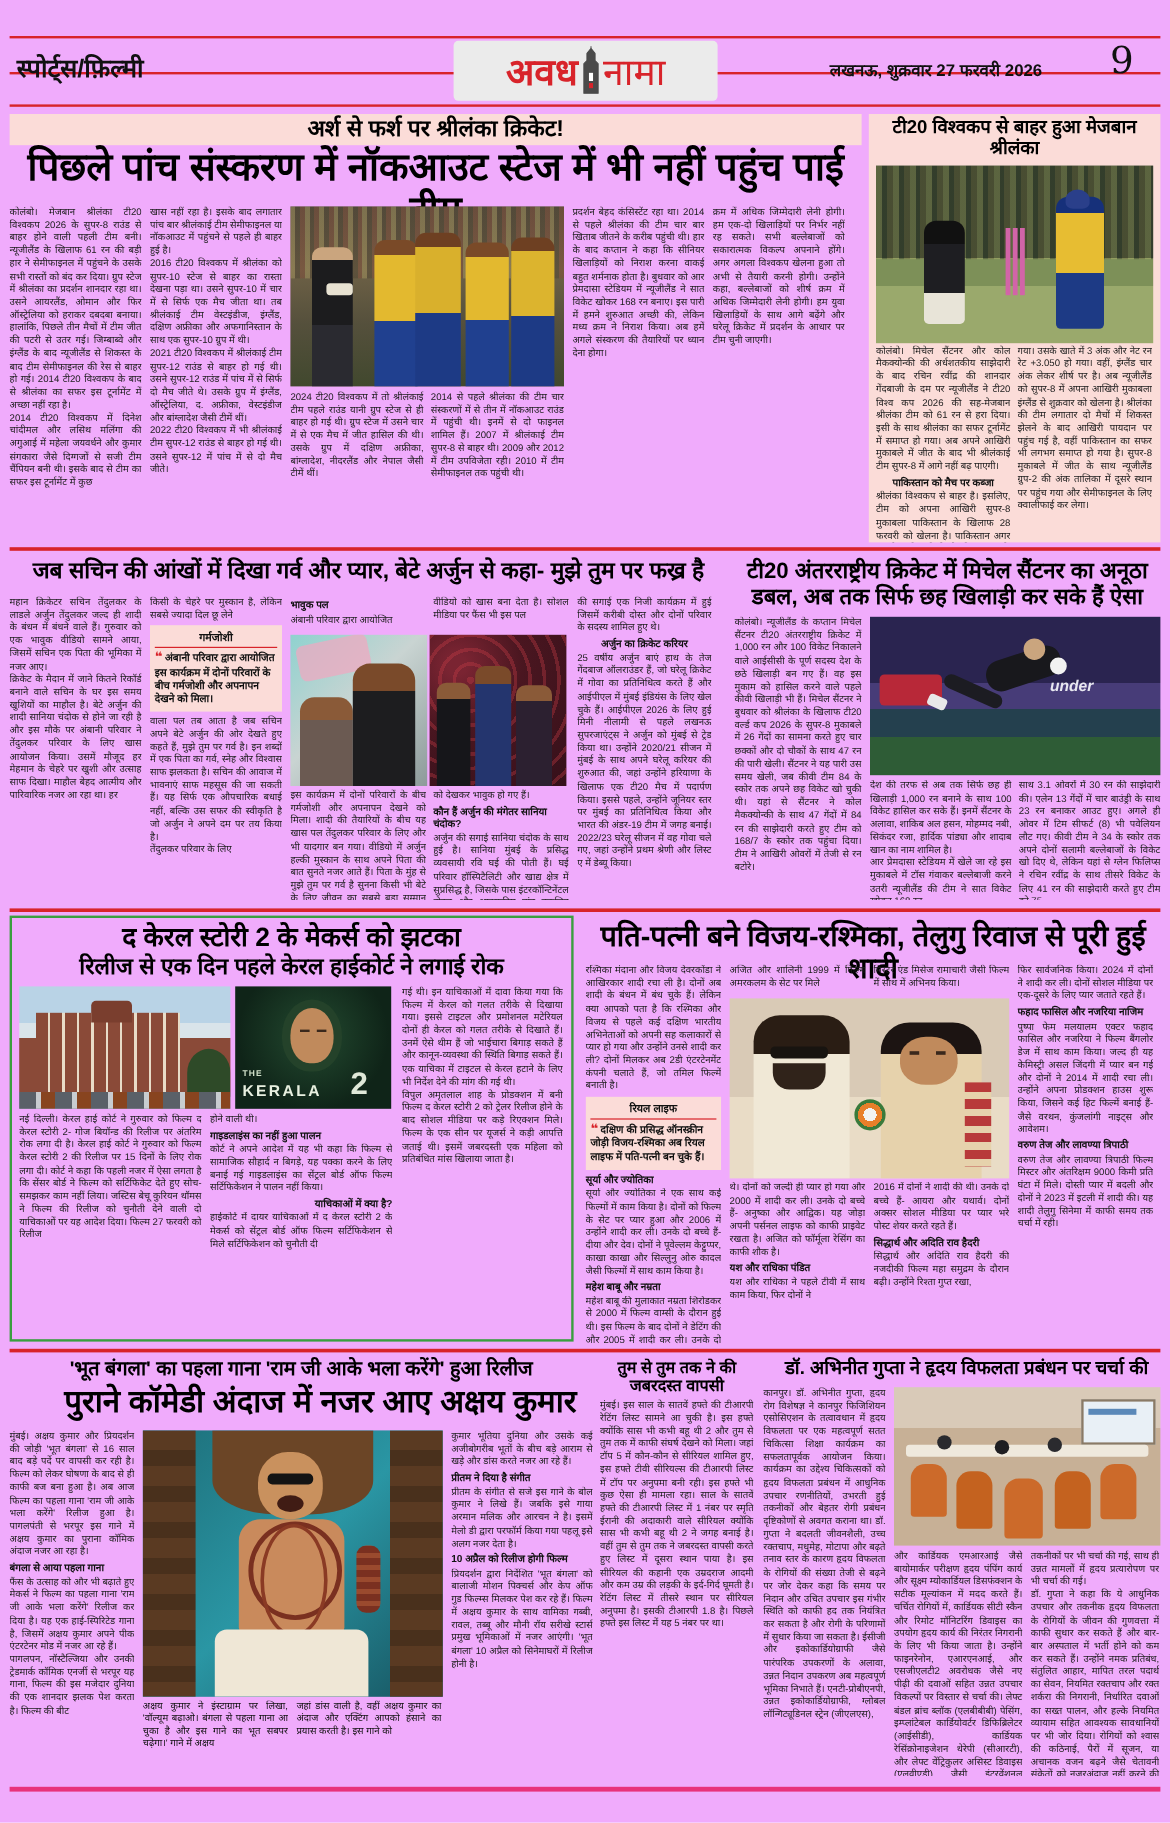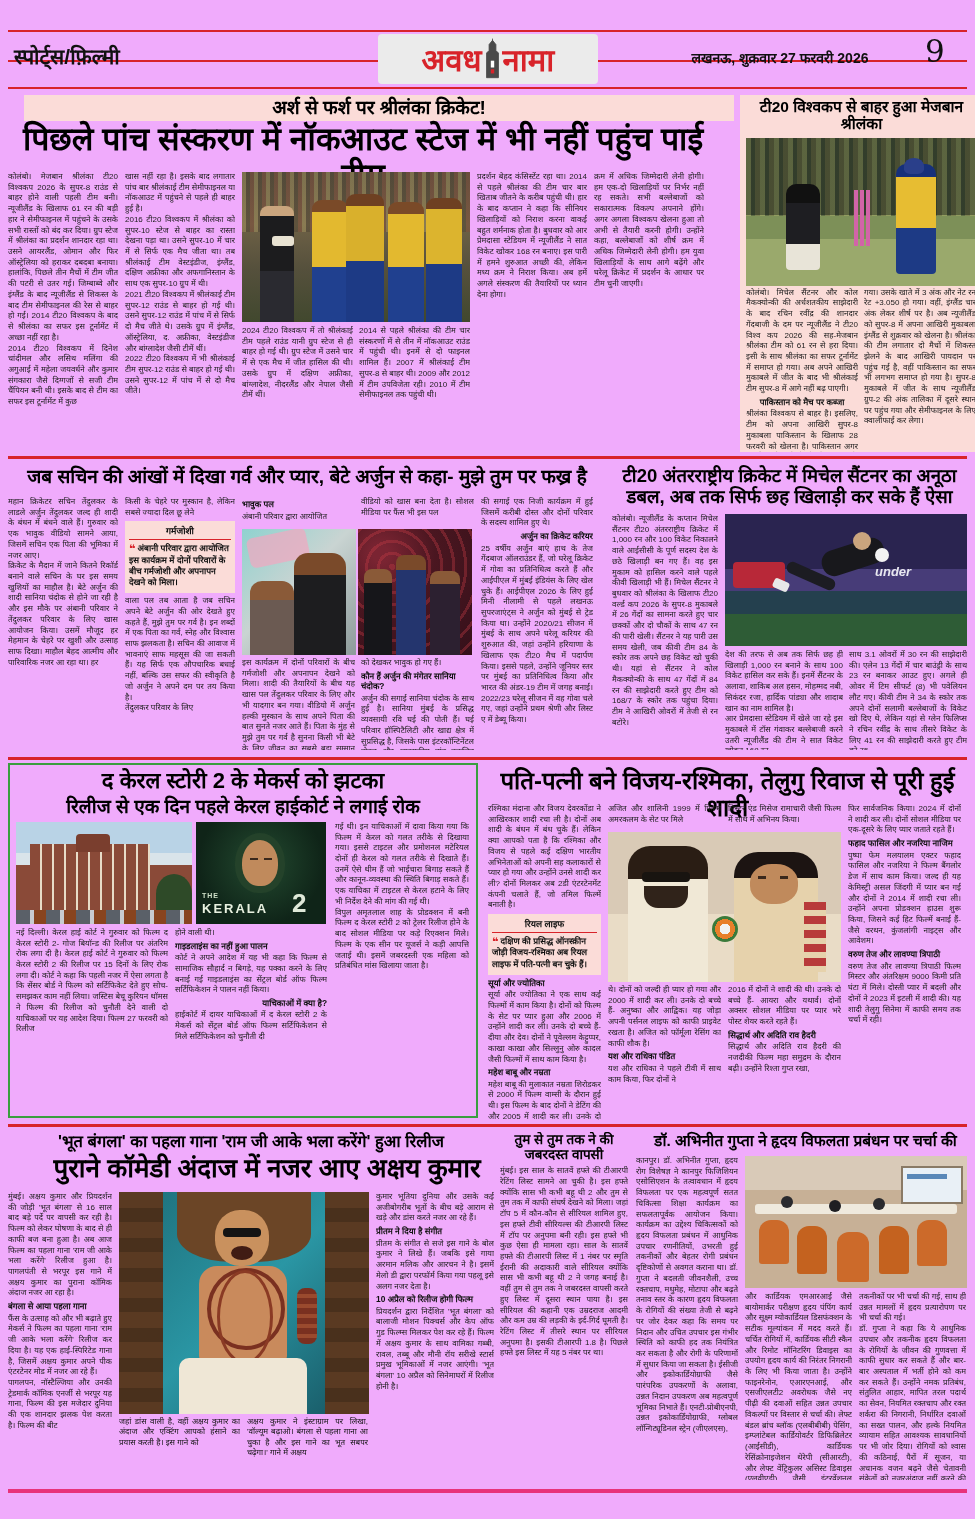--- a/index.html
+++ b/index.html
@@ -4,21 +4,21 @@
 <style>
   html,body{margin:0;padding:0;background:#fff;}
   .page{position:relative;width:975px;height:1519px;background:#f0abfc;overflow:hidden;
         font-family:"Liberation Sans","DejaVu Sans",sans-serif;color:#111;}
   .abs{position:absolute;}
   .rule-red{background:#d8232a;}
   .bt{font-size:8px;line-height:1.34;text-align:justify;white-space:pre-line;color:#1c1c1c;overflow:hidden;}
   .sh{font-weight:bold;text-align:center;font-size:8.4px;margin:2px 0;line-height:1.25;white-space:normal;}
   .hl{font-weight:bold;color:#000;text-align:center;line-height:1.12;}
   .cols{display:flex;gap:7px;}
-  .pinkbg{background:#fbdcd8;margin-left:16px;}
+  .pinkbg{background:#fbdcd8;}
   .ph{position:relative;overflow:hidden;background:#888;}
   .sp{position:absolute;}
   .inset{background:#fbdcd8;padding:3px 4px 5px;margin:3px 0;}
   .inset .it{font-weight:bold;text-align:center;font-size:9px;border-bottom:1.5px solid #d8232a;padding-bottom:2px;margin-bottom:3px;}
   .inset .iq{font-weight:bold;font-size:8.6px;line-height:1.3;text-align:left;}
   .qmark{color:#d8232a;font-weight:bold;font-size:11px;float:left;margin-right:2px;line-height:1;}
   .capt{font-size:8px;line-height:1.3;text-align:justify;overflow:hidden;}
 </style>
 </head>
 <body>
@@ -30,21 +30,21 @@
   <div class="abs" style="left:14px;top:42px;font-size:21px;font-weight:bold">स्पोर्ट्स/फ़िल्मी</div>
   <div class="abs" style="left:378px;top:34px;width:220px;height:50px;background:#ebebeb;border-radius:4px;display:flex;align-items:center;justify-content:center;gap:2px">
     <span style="font-size:31px;font-weight:bold;color:#d8232a">अवध</span>
     <span style="display:inline-block;line-height:0">
       <svg width="17" height="42" viewBox="0 0 20 48">
           <path d="M10 0 L10 5 M10 2 L14 7 L14 14 L17 17 L17 46 L3 46 L3 17 L6 14 L6 7 Z" fill="#4a4a4a" stroke="#4a4a4a"></path>
           <rect x="8" y="26" width="4" height="8" fill="#fff"></rect>
           <rect x="8" y="36" width="4" height="5" fill="#d8232a"></rect>
         </svg>
     </span>
-    <span style="font-size:31px;font-weight:bold;color:#d8232a">नामा</span>
+    <span style="font-size:31px;font-weight:normal;color:#d8232a">नामा</span>
   </div>
   <div class="abs" style="left:660px;top:48px;width:240px;font-size:14px;font-weight:bold;text-align:center">लखनऊ, शुक्रवार 27 फरवरी 2026</div>
   <div class="abs" style="left:925px;top:33px;font-size:31px;font-family:'DejaVu Serif',serif">9</div>
   <div class="abs rule-red" style="left:8px;top:87px;width:959px;height:2px"></div>
 
   <div class="abs pinkbg" style="left:8px;top:95px;width:710px;height:26px;display:flex;align-items:center;justify-content:center">
     <span class="hl" style="font-size:19px">अर्श से फर्श पर श्रीलंका क्रिकेट!</span>
   </div>
   <div class="abs hl" style="left:8px;top:122px;width:710px;font-size:32px">पिछले पांच संस्करण में नॉकआउट स्टेज में भी नहीं पहुंच पाई टीम</div>
   <div class="abs cols" style="left:8px;top:172px;width:710px;height:280px">
@@ -135,21 +135,21 @@
         <div class="bt" style="width:113px;height:92px">इस कार्यक्रम में दोनों परिवारों के बीच गर्मजोशी और अपनापन देखने को मिला। शादी की तैयारियों के बीच यह खास पल तेंदुलकर परिवार के लिए और भी यादगार बन गया। वीडियो में अर्जुन हल्की मुस्कान के साथ अपने पिता की बात सुनते नजर आते हैं। पिता के मुंह से मुझे तुम पर गर्व है सुनना किसी भी बेटे के लिए जीवन का सबसे बड़ा सम्मान होता है और यही भाव इस</div>
         <div style="width:113px;height:92px;overflow:hidden">
           <div class="bt">को देखकर भावुक हो गए हैं।</div>
           <div class="sh" style="text-align:left">कौन हैं अर्जुन की मंगेतर सानिया चंदोक?</div>
           <div class="bt">अर्जुन की सगाई सानिया चंदोक के साथ हुई है। सानिया मुंबई के प्रसिद्ध व्यवसायी रवि घई की पोती हैं। घई परिवार हॉस्पिटैलिटी और खाद्य क्षेत्र में सुप्रसिद्ध है, जिसके पास इंटरकॉन्टिनेंटल होटल और आइसक्रीम ब्रांड ब्रुकलिन क्रीमरी का स्वामित्व है। अर्जुन और सानिया</div>
         </div>
       </div>
     </div>
     <div style="width:112px;height:256px;overflow:hidden">
       <div class="bt">की सगाई एक निजी कार्यक्रम में हुई जिसमें करीबी दोस्त और दोनों परिवार के सदस्य शामिल हुए थे।</div>
-      <div class="sh" style="text-align:right">अर्जुन का क्रिकेट करियर</div>
+      <div class="sh" style="text-align:center">अर्जुन का क्रिकेट करियर</div>
       <div class="bt">25 वर्षीय अर्जुन बाएं हाथ के तेज गेंदबाज ऑलराउंडर हैं, जो घरेलू क्रिकेट में गोवा का प्रतिनिधित्व करते हैं और आईपीएल में मुंबई इंडियंस के लिए खेल चुके हैं। आईपीएल 2026 के लिए हुई मिनी नीलामी से पहले लखनऊ सुपरजाएंट्स ने अर्जुन को मुंबई से ट्रेड किया था। उन्होंने 2020/21 सीजन में मुंबई के साथ अपने घरेलू करियर की शुरुआत की, जहां उन्होंने हरियाणा के खिलाफ एक टी20 मैच में पदार्पण किया। इससे पहले, उन्होंने जूनियर स्तर पर मुंबई का प्रतिनिधित्व किया और भारत की अंडर-19 टीम में जगह बनाई। 2022/23 घरेलू सीजन में वह गोवा चले गए, जहां उन्होंने प्रथम श्रेणी और लिस्ट ए में डेब्यू किया।</div>
     </div>
   </div>
 
   <div class="abs hl" style="left:612px;top:466px;width:355px;font-size:18.5px">टी20 अंतरराष्ट्रीय क्रिकेट में मिचेल सैंटनर का अनूठा डबल, अब तक सिर्फ छह खिलाड़ी कर सके हैं ऐसा</div>
   <div class="abs cols" style="left:612px;top:514px;width:355px;height:240px">
     <div class="bt" style="width:106px;height:240px">कोलंबो। न्यूजीलैंड के कप्तान मिचेल सैंटनर टी20 अंतरराष्ट्रीय क्रिकेट में 1,000 रन और 100 विकेट निकालने वाले आईसीसी के पूर्ण सदस्य देश के छठे खिलाड़ी बन गए हैं। वह इस मुकाम को हासिल करने वाले पहले कीवी खिलाड़ी भी हैं। मिचेल सैंटनर ने बुधवार को श्रीलंका के खिलाफ टी20 वर्ल्ड कप 2026 के सुपर-8 मुकाबले में 26 गेंदों का सामना करते हुए चार छक्कों और दो चौकों के साथ 47 रन की पारी खेली। सैंटनर ने यह पारी उस समय खेली, जब कीवी टीम 84 के स्कोर तक अपने छह विकेट खो चुकी थी। यहां से सैंटनर ने कोल मैकक्योन्की के साथ 47 गेंदों में 84 रन की साझेदारी करते हुए टीम को 168/7 के स्कोर तक पहुंचा दिया। टीम ने आखिरी ओवरों में तेजी से रन बटोरे।</div>
     <div style="width:242px">
       <div class="ph" style="width:242px;height:132px;background:linear-gradient(180deg,#2a2450 0 42%,#473c78 42% 58%,#24404e 58% 76%,#2e5c36 76% 100%)">
         <span class="sp" style="left:8px;top:48px;width:52px;height:26px;background:#b82838;border-radius:4px"></span>
@@ -278,22 +278,22 @@
         <span class="sp" style="left:96px;top:18px;width:54px;height:56px;background:#c9915e;border-radius:46%"></span>
         <span class="sp" style="left:104px;top:36px;width:38px;height:9px;background:#141414;border-radius:4px"></span>
         <span class="sp" style="left:112px;top:54px;width:22px;height:14px;background:#401c14;border-radius:50%"></span>
         <span class="sp" style="left:80px;top:74px;width:88px;height:96px;background:#c98a5c;border-radius:18px 18px 6px 6px"></span>
         <span class="sp" style="left:88px;top:76px;width:70px;height:74px;border:4px solid #7a3020;border-radius:50%;background:transparent"></span>
         <span class="sp" style="left:98px;top:78px;width:50px;height:88px;border:3px solid #8a3a24;border-radius:50%;background:transparent"></span>
         <span class="sp" style="left:60px;top:166px;width:128px;height:56px;background:#efe7d6;border-radius:10px 10px 0 0"></span>
         <span class="sp" style="left:178px;top:96px;width:20px;height:56px;background:repeating-linear-gradient(180deg,#7a3020 0 6px,#9a4a2e 6px 10px);border-radius:8px"></span>
       </div>
       <div class="cols" style="gap:7px;margin-top:3px">
+        <div class="capt" style="width:121px;height:62px">अक्षय कुमार ने इंस्टाग्राम पर लिखा, 'वॉल्यूम बढ़ाओ। बंगला से पहला गाना आ चुका है और इस गाने का भूत सबपर चढ़ेगा।' गाने में अक्षय</div>
         <div class="capt" style="width:121px;height:62px">जहां डांस वाली है, वहीं अक्षय कुमार का अंदाज और एक्टिंग आपको हंसाने का प्रयास करती है। इस गाने को</div>
-        <div class="capt" style="width:121px;height:62px">अक्षय कुमार ने इंस्टाग्राम पर लिखा, 'वॉल्यूम बढ़ाओ। बंगला से पहला गाना आ चुका है और इस गाने का भूत सबपर चढ़ेगा।' गाने में अक्षय</div>
       </div>
     </div>
     <div style="width:118px;height:292px;overflow:hidden">
       <div class="bt">कुमार भूतिया दुनिया और उसके कई अजीबोगरीब भूतों के बीच बड़े आराम से खड़े और डांस करते नजर आ रहे हैं।</div>
       <div class="sh" style="text-align:left">प्रीतम ने दिया है संगीत</div>
       <div class="bt">प्रीतम के संगीत से सजे इस गाने के बोल कुमार ने लिखे हैं। जबकि इसे गाया अरमान मलिक और आरचन ने है। इसमें मेलो डी द्वारा परफॉर्म किया गया पहलू इसे अलग नजर देता है।</div>
       <div class="sh" style="text-align:left">10 अप्रैल को रिलीज होगी फिल्म</div>
       <div class="bt">प्रियदर्शन द्वारा निर्देशित 'भूत बंगला' को बालाजी मोशन पिक्चर्स और केप ऑफ गुड फिल्म्स मिलकर पेश कर रहे हैं। फिल्म में अक्षय कुमार के साथ वामिका गब्बी, रावल, तब्बू और मौनी रॉय सरीखे स्टार्स प्रमुख भूमिकाओं में नजर आएंगी। 'भूत बंगला' 10 अप्रैल को सिनेमाघरों में रिलीज होनी है।</div>
     </div>
   </div>

